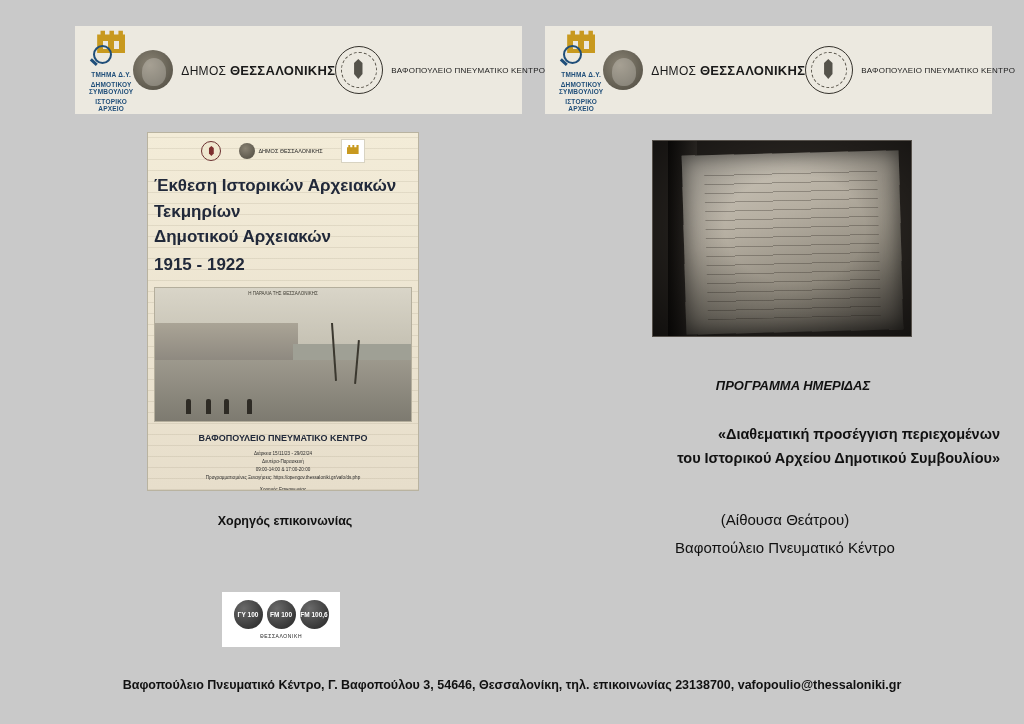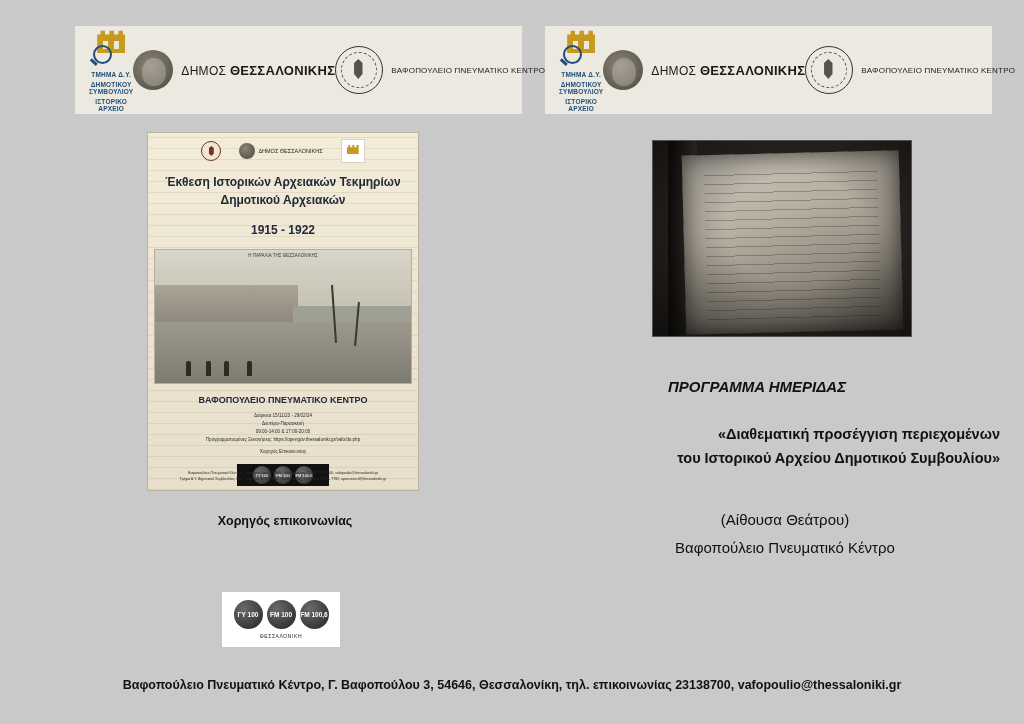--- a/index.html
+++ b/index.html
@@ -157,28 +157,27 @@
     width: 22px; height: 22px; background: #ffffff;
     border: 1px solid #d8d3c2;
     position: relative;
   }
   .mini-castle:after {
     content:""; position:absolute; left:5px; top:5px; width:12px; height:9px;
     background:#c8991f;
     clip-path: polygon(0 25%,14% 25%,14% 0,30% 0,30% 25%,48% 25%,48% 0,64% 0,64% 25%,82% 25%,82% 0,100% 0,100% 100%,0 100%);
   }
   .poster-title {
-    text-align: center;
     font-weight: bold;
     color: #21293a;
-    font-size: 12px;
+    font-size: 17px;
     line-height: 1.5;
     margin: 8px 6px 0;
   }
-  .poster-title .yrs { display: block; margin-top: 12px; }
+  .poster-title .yrs { display: block; margin-top: 2px; }
   .poster-photo {
     margin: 10px 6px 0;
     height: 133px;
     background:
       linear-gradient(180deg,#cfcabb 0%,#b8b4a6 42%,#9a978c 43%,#8e8b80 100%);
     position: relative;
     overflow: hidden;
     border: 1px solid #b4ae9c;
   }
   .poster-photo .sky { position:absolute; left:0; right:0; top:0; height:42%; background: linear-gradient(180deg,#d9d5c8,#c6c2b4); }
@@ -278,24 +277,24 @@
   .manuscript-photo .spine {
     position: absolute; left: 6%; top: 0; width: 11%; height: 100%;
     background: linear-gradient(90deg,#100e0c,#3b3631);
   }
   .manuscript-photo .vignette {
     position: absolute; inset: 0;
     background: radial-gradient(ellipse at 55% 45%, rgba(0,0,0,0) 35%, rgba(0,0,0,.6) 100%);
   }
 
   .prog-title {
-    position: absolute; left: 572px; top: 378px; width: 370px;
+    position: absolute; left: 608px; top: 378px; width: 370px;
     text-align: center;
     font-style: italic; font-weight: bold;
-    font-size: 15px; color: #111;
+    font-size: 13px; color: #111;
   }
   .prog-subtitle {
     position: absolute; left: 570px; top: 423px; width: 430px;
     text-align: right;
     font-weight: bold; font-size: 14.5px; line-height: 1.65; color: #111;
   }
   .prog-when {
     position: absolute; left: 600px; top: 506px; width: 370px;
     text-align: center; font-size: 15px; line-height: 1.85; color: #111;
   }

